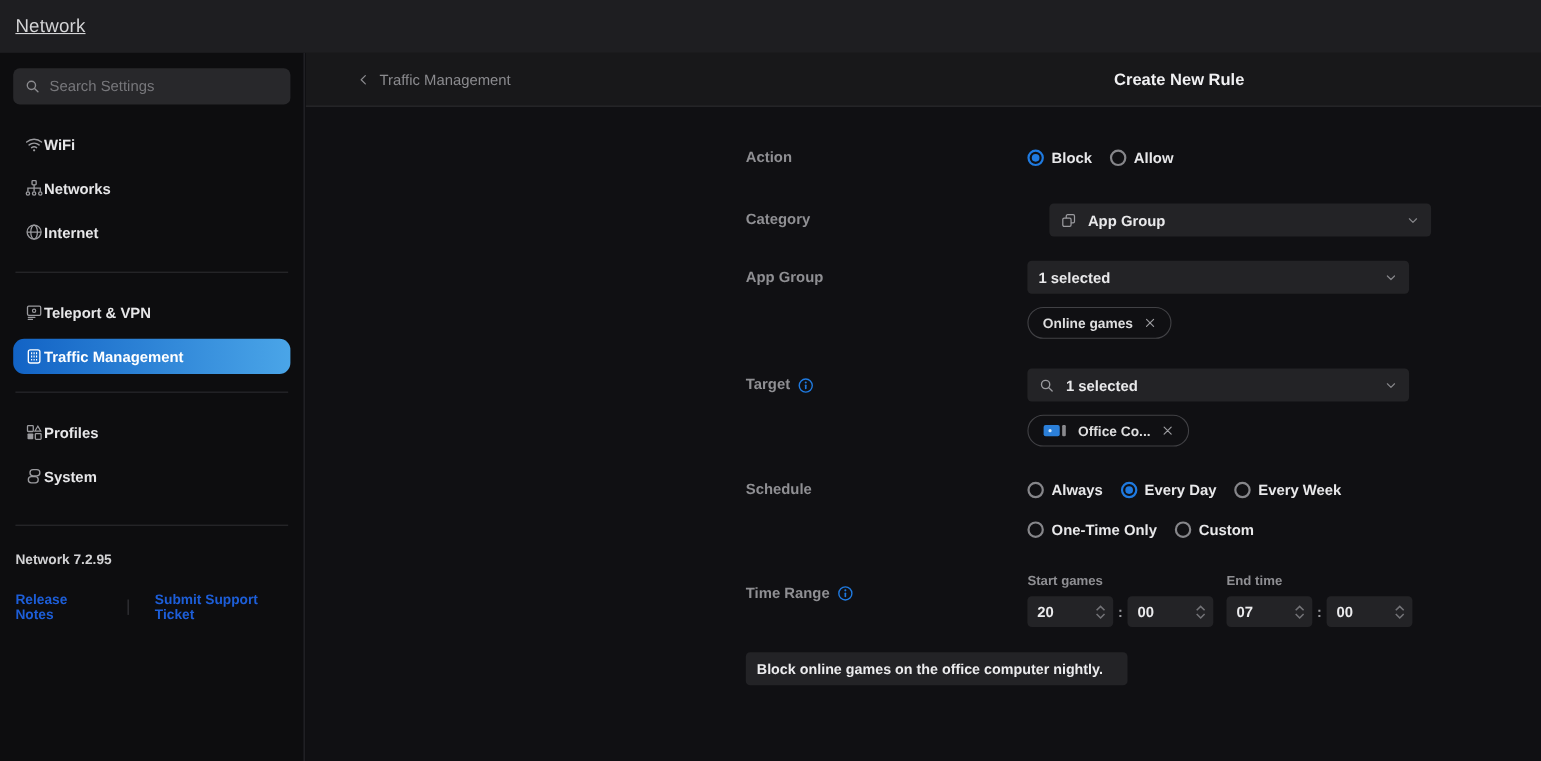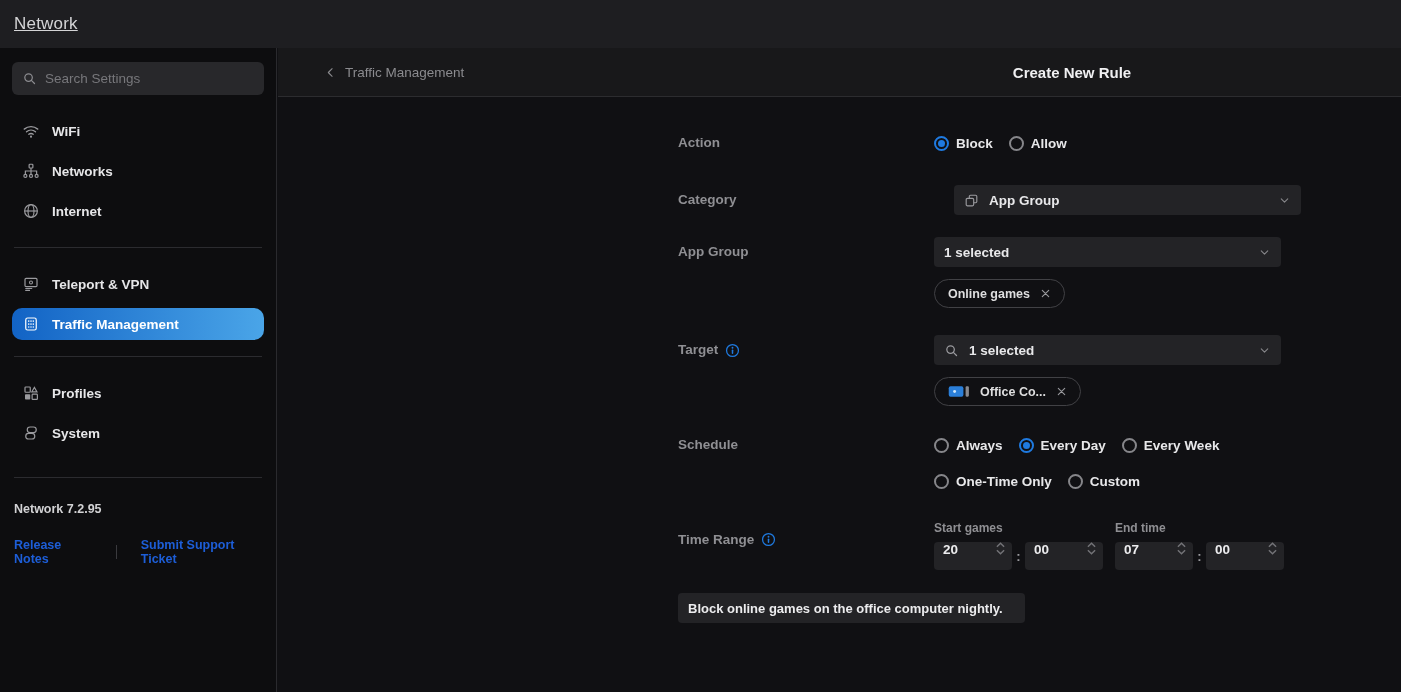--- a/index.html
+++ b/index.html
@@ -26,21 +26,21 @@
     height:33px; background:#28282b; border-radius:6px;
     display:flex; align-items:center; padding:0 10px; gap:8px; flex:none;
   }
   .search-box input {
     background:transparent; border:none; outline:none; color:#c8c8ca;
     font-family:"Liberation Sans", sans-serif; font-size:13.5px; width:100%;
   }
   .search-box input::placeholder { color:#77777b; }
   .nav { margin-top:16px; }
   .nav-item {
-    height:40px; display:flex; align-items:center; gap:12px;
+    height:40px; display:flex; align-items:center; gap:0;
     padding:0 10px; border-radius:10px; cursor:pointer;
   }
   .nav-item .label { font-size:13.5px; font-weight:700; color:#e6e6e8; }
   .nav-item.active {
     height:32px; margin:4px 0;
     background:linear-gradient(90deg,#1263c5 0%,#4aa5e8 100%);
   }
   .nav-item.active .label { color:#ffffff; }
   .icon18 { width:18px; height:18px; flex:none; display:block; }
   .divider { height:1px; background:#2b2b2f; margin:16px 2px; flex:none; }
@@ -99,21 +99,21 @@
     height:29px; padding:0 13px; border:1px solid #414145; border-radius:15px;
     cursor:default;
   }
   .chip .chip-label { font-size:12.5px; font-weight:700; color:#dededf; white-space:nowrap; }
   .time-groups { display:flex; gap:12px; }
   .time-group {}
   .time-small-label { font-size:12px; font-weight:700; color:#8f8f93; margin-bottom:7px; }
   .time-pair { display:flex; align-items:center; }
   .spinbox {
     width:78px; height:28px; background:#232326; border-radius:4px;
-    display:flex; align-items:flex-start; justify-content:space-between;
+    display:flex; align-items:center; justify-content:space-between;
     padding:0 7px 0 9px; cursor:text;
   }
   .spinbox .tval { font-size:13.5px; font-weight:700; color:#ececee; }
   .spin-arrows { display:flex; flex-direction:column; align-items:center; gap:1px; cursor:pointer; }
   .time-colon { font-size:13px; font-weight:700; color:#9a9a9e; width:13px; text-align:center; }
   .desc-input {
     width:347px; height:30px; background:#232326; border:none; border-radius:4px;
     color:#ececee; font-family:"Liberation Sans", sans-serif;
     font-size:13px; font-weight:700; padding:0 10px; outline:none;
   }

